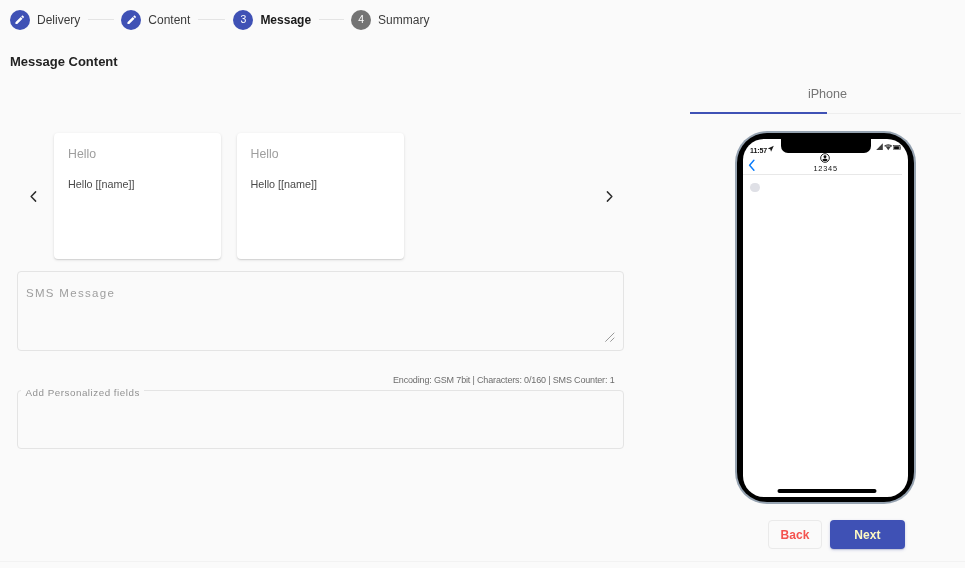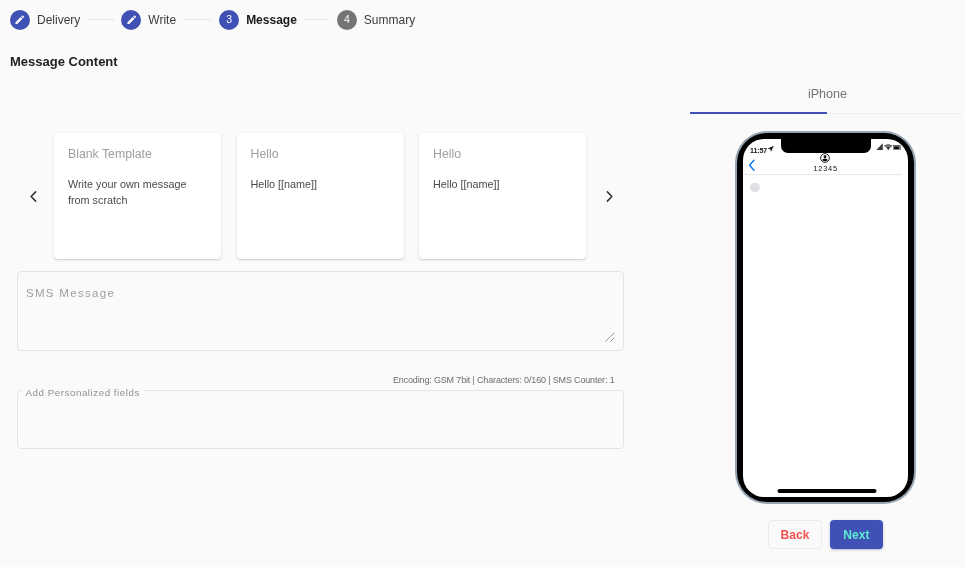--- a/index.html
+++ b/index.html
@@ -83,21 +83,21 @@
      font-size:7.4px;color:#111;white-space:nowrap;letter-spacing:0.75px;}
   .bubble{position:absolute;left:7.3px;top:44px;width:9.6px;height:9.6px;border-radius:50%;background:#dfe0e6;}
   .home-bar{position:absolute;left:50%;margin-left:1px;transform:translateX(-50%);bottom:4.5px;
      width:99px;height:3.6px;border-radius:2px;background:#000;}
 
   
   .btns{position:absolute;left:768px;top:520px;display:flex;gap:8px;}
   .btn{height:29px;border-radius:4px;display:flex;align-items:center;justify-content:center;
      font-size:12px;font-weight:bold;box-sizing:border-box;letter-spacing:0.1px;}
   .btn-back{width:54px;border:1px solid #eaeaea;color:#f4534f;background:transparent;}
-  .btn-next{width:53px;background:#3f51b5;color:#5eead4;border:none;
+  .btn-next{width:75px;background:#3f51b5;color:#fef9c3;border:none;
      box-shadow:0 1px 3px rgba(63,81,181,0.25),0 1px 1px rgba(0,0,0,0.10);}
 </style>
 </head>
 <body>
 
 <div class="page">
 
   <div class="stepper">
     <div class="step">
       <div class="step-circle done">
@@ -107,21 +107,21 @@
       </div>
       <div class="step-label">Delivery</div>
     </div>
     <div class="connector c1"></div>
     <div class="step">
       <div class="step-circle done">
         <svg width="11.5" height="11.5" viewBox="0 0 24 24">
           <path fill="#fff" d="M3 17.25V21h3.75L17.81 9.94l-3.75-3.75L3 17.25zM20.71 7.04c.39-.39.39-1.02 0-1.41l-2.34-2.34a.9959.9959 0 00-1.41 0l-1.83 1.83 3.75 3.75 1.83-1.83z"></path>
         </svg>
       </div>
-      <div class="step-label">Write</div>
+      <div class="step-label">Content</div>
     </div>
     <div class="connector c2"></div>
     <div class="step">
       <div class="step-circle active">
         <span class="num">3</span>
       </div>
       <div class="step-label active">Message</div>
     </div>
     <div class="connector c3"></div>
     <div class="step">
@@ -134,24 +134,20 @@
 
   <div class="section-title">Message Content</div>
 
   <div class="carousel-arrow" style="left:20px;top:180px;">
     <svg width="15" height="15" viewBox="0 0 24 24">
       <path d="M15.4 4.6 L8.2 12 L15.4 19.4" fill="none" stroke="#2e2e2e" stroke-width="2.3" stroke-linecap="round" stroke-linejoin="round"></path>
     </svg>
   </div>
   <div class="carousel">
     <div class="cards">
-      <div class="tpl-card">
-        <div class="tpl-title">Blank Template</div>
-        <div class="tpl-body">Write your own message from scratch</div>
-      </div>
       <div class="tpl-card">
         <div class="tpl-title">Hello</div>
         <div class="tpl-body">Hello [[name]]</div>
       </div>
       <div class="tpl-card">
         <div class="tpl-title">Hello</div>
         <div class="tpl-body">Hello [[name]]</div>
       </div>
     </div>
   </div>

